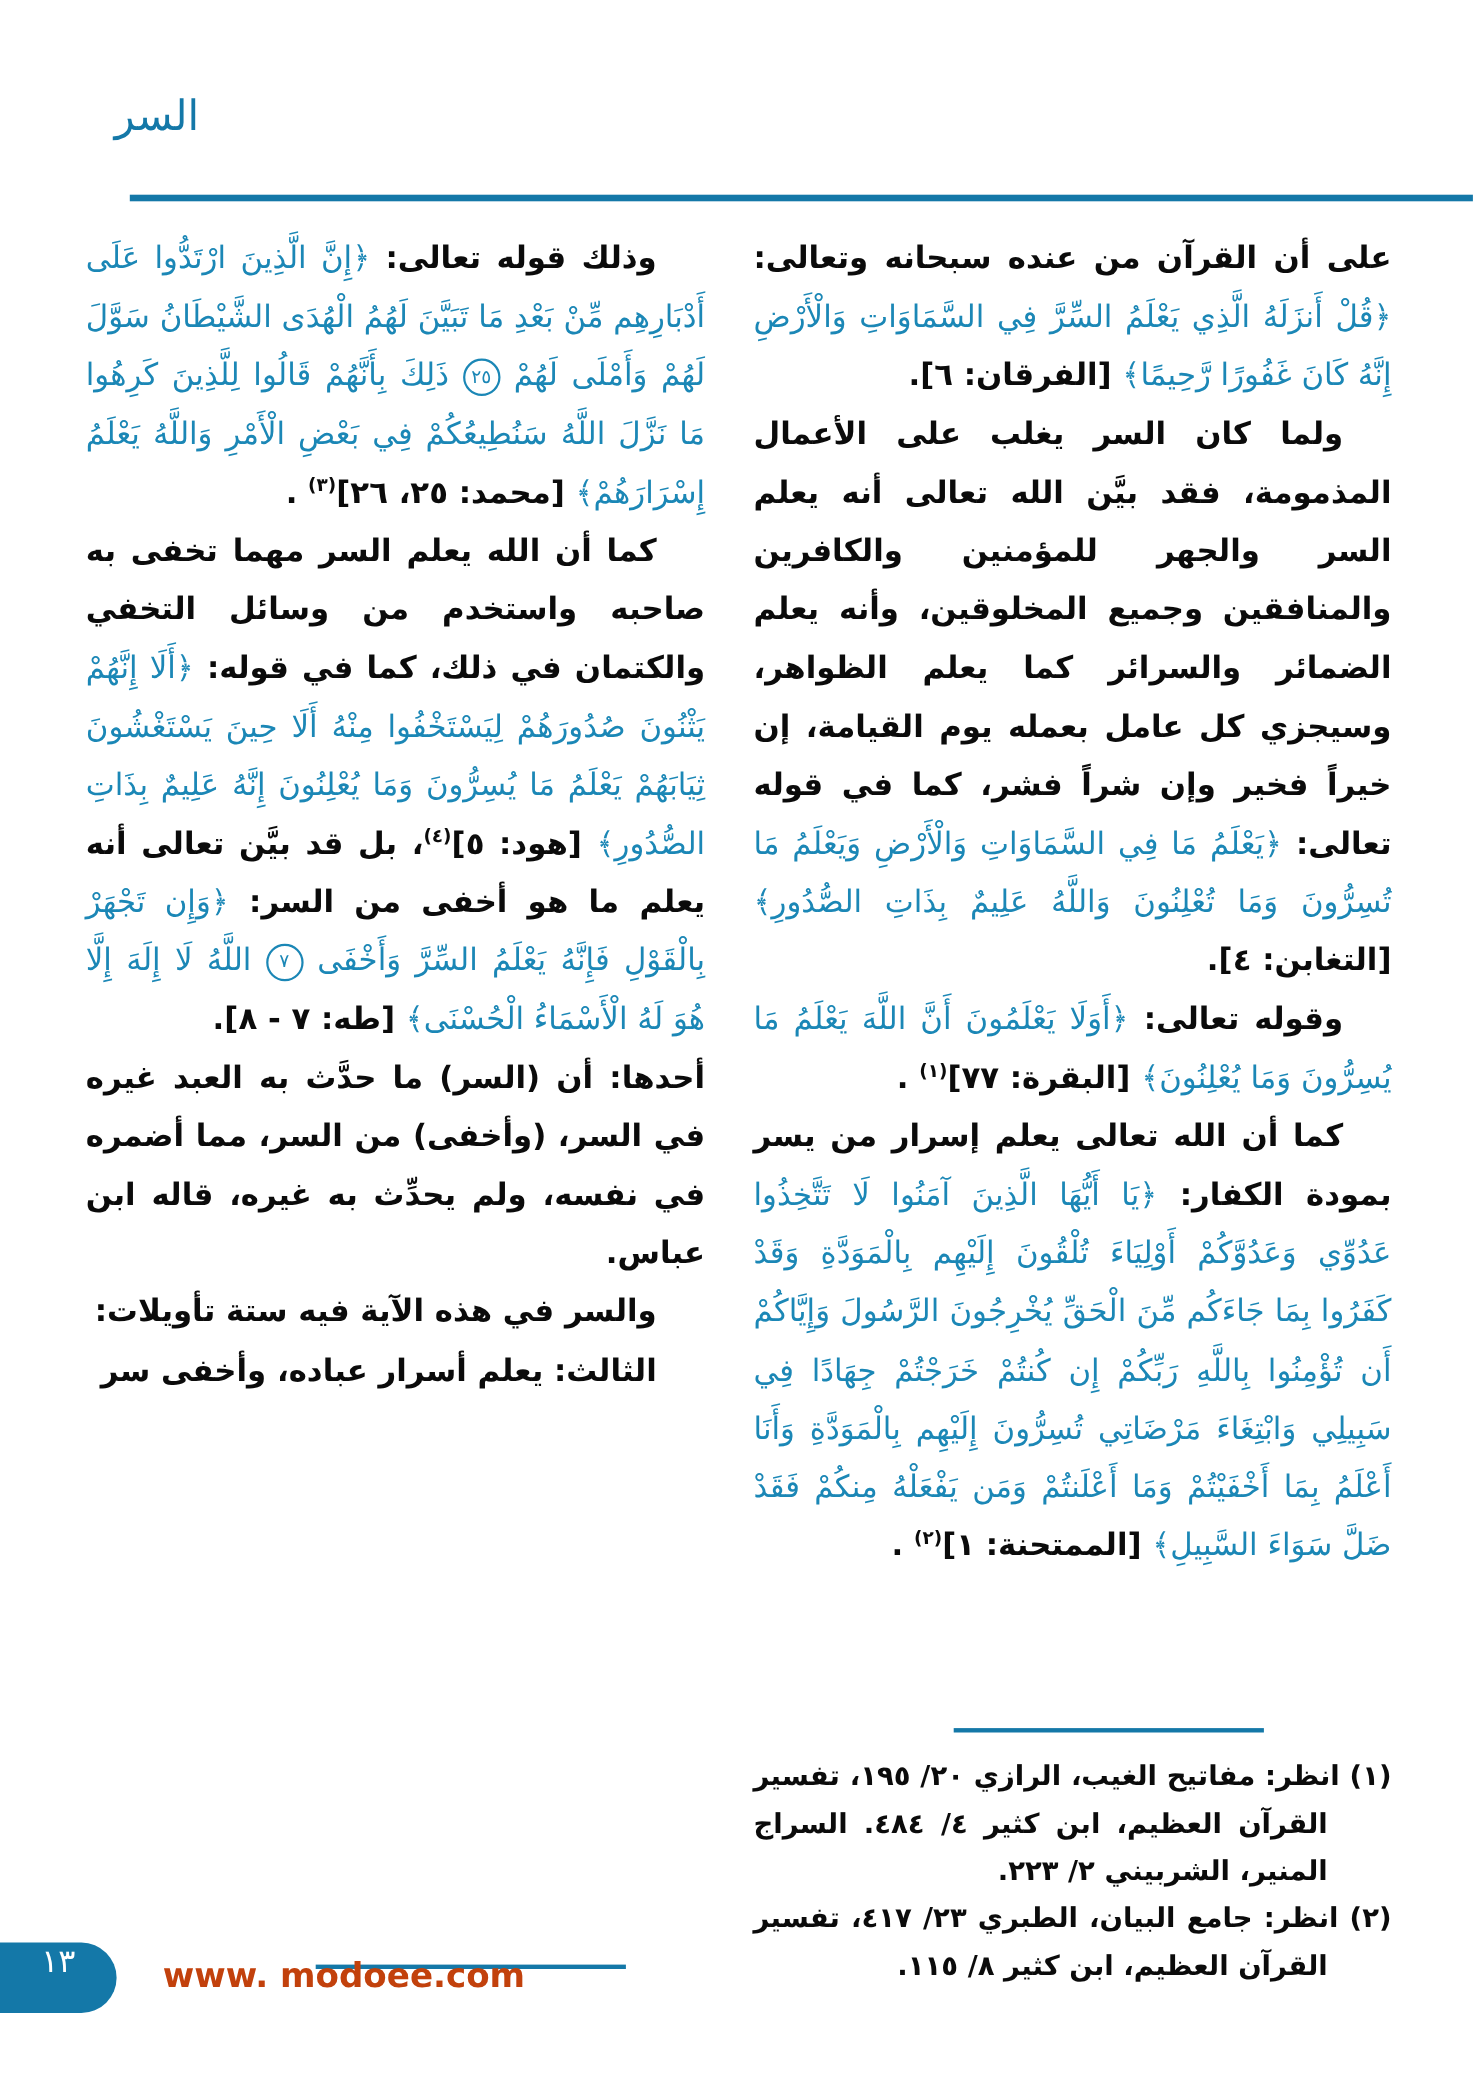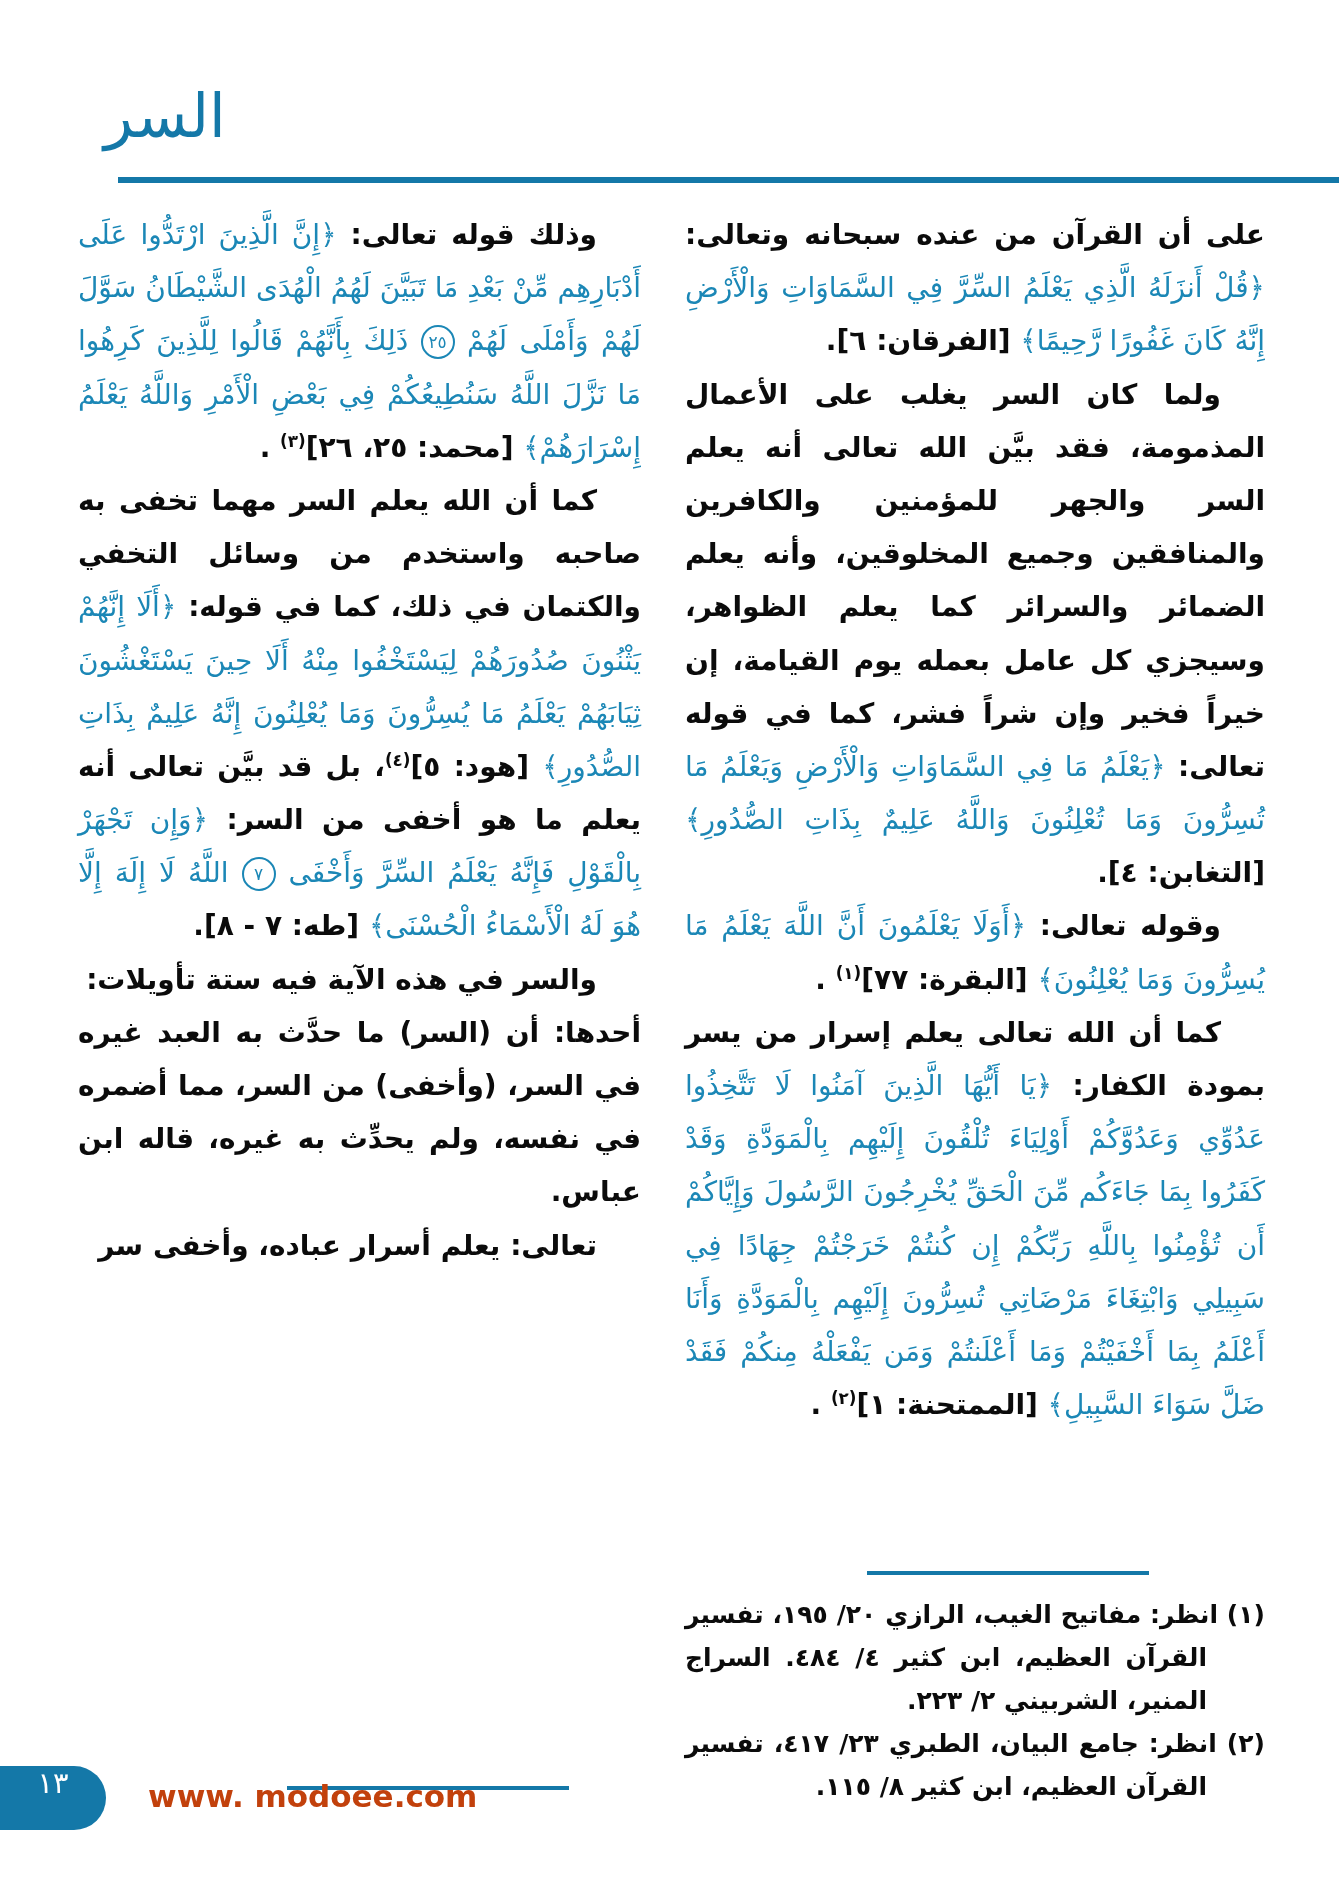--- a/index.html
+++ b/index.html
@@ -9,21 +9,21 @@
   }
   *{box-sizing:border-box;}
   html,body{margin:0;padding:0;}
   body{
     width:1339px;height:1890px;position:relative;overflow:hidden;
     background:#ffffff;
     font-family:"DejaVu Sans",sans-serif;
   }
   .header-title{
     position:absolute;top:86px;left:104px;
-    font-size:60px;line-height:1;color:var(--accent);
+    font-size:38px;line-height:1;color:var(--accent);
     direction:rtl;
   }
   .header-rule{
     position:absolute;top:177px;left:118px;right:0;height:6px;
     background:var(--accent);
   }
   .columns{
     position:absolute;top:208px;left:78px;right:74px;height:1600px;
     display:flex;direction:rtl;gap:44px;
   }
@@ -84,23 +84,23 @@
       <div>
           <p class="footnote"><span class="fn-marker">(١) </span><span class="fn-text">انظر: مفاتيح الغيب، الرازي ٢٠/ ١٩٥، تفسير القرآن العظيم، ابن كثير ٤/ ٤٨٤. السراج المنير، الشربيني ٢/ ٢٢٣.</span></p>
           <p class="footnote"><span class="fn-marker">(٢) </span><span class="fn-text">انظر: جامع البيان، الطبري ٢٣/ ٤١٧، تفسير القرآن العظيم، ابن كثير ٨/ ١١٥.</span></p>
         </div>
     </div>
   </div>
   <div class="column column-second">
     <div>
         <p class="para indent"><span class="body">وذلك قوله تعالى: </span><span class="quran">﴿إِنَّ الَّذِينَ ارْتَدُّوا عَلَى أَدْبَارِهِم مِّنْ بَعْدِ مَا تَبَيَّنَ لَهُمُ الْهُدَى الشَّيْطَانُ سَوَّلَ لَهُمْ وَأَمْلَى لَهُمْ </span><span class="ayah">٢٥</span><span class="quran"> ذَلِكَ بِأَنَّهُمْ قَالُوا لِلَّذِينَ كَرِهُوا مَا نَزَّلَ اللَّهُ سَنُطِيعُكُمْ فِي بَعْضِ الْأَمْرِ وَاللَّهُ يَعْلَمُ إِسْرَارَهُمْ﴾</span><span class="body"> [محمد: ٢٥، ٢٦]</span><sup class="fnref">(٣)</sup><span class="body"> .</span></p>
         <p class="para indent"><span class="body">كما أن الله يعلم السر مهما تخفى به صاحبه واستخدم من وسائل التخفي والكتمان في ذلك، كما في قوله: </span><span class="quran">﴿أَلَا إِنَّهُمْ يَثْنُونَ صُدُورَهُمْ لِيَسْتَخْفُوا مِنْهُ أَلَا حِينَ يَسْتَغْشُونَ ثِيَابَهُمْ يَعْلَمُ مَا يُسِرُّونَ وَمَا يُعْلِنُونَ إِنَّهُ عَلِيمٌ بِذَاتِ الصُّدُورِ﴾</span><span class="body"> [هود: ٥]</span><sup class="fnref">(٤)</sup><span class="body">، بل قد بيَّن تعالى أنه يعلم ما هو أخفى من السر: </span><span class="quran">﴿وَإِن تَجْهَرْ بِالْقَوْلِ فَإِنَّهُ يَعْلَمُ السِّرَّ وَأَخْفَى </span><span class="ayah">٧</span><span class="quran"> اللَّهُ لَا إِلَهَ إِلَّا هُوَ لَهُ الْأَسْمَاءُ الْحُسْنَى﴾</span><span class="body"> [طه: ٧ - ٨].</span></p>
+        <p class="para"><span class="lead">أحدها:</span><span class="body"> أن (السر) ما حدَّث به العبد غيره في السر، (وأخفى) من السر، مما أضمره في نفسه، ولم يحدِّث به غيره، قاله ابن عباس.</span></p>
         <p class="para indent"><span class="body">والسر في هذه الآية فيه ستة تأويلات:</span></p>
-        <p class="para"><span class="lead">أحدها:</span><span class="body"> أن (السر) ما حدَّث به العبد غيره في السر، (وأخفى) من السر، مما أضمره في نفسه، ولم يحدِّث به غيره، قاله ابن عباس.</span></p>
-        <p class="para indent"><span class="lead">تعالى:</span><span class="body"> يعلم أسرار عباده، وأخفى سر</span></p>
+        <p class="para indent"><span class="lead">الثالث:</span><span class="body"> يعلم أسرار عباده، وأخفى سر</span></p>
       </div>
     <div class="footnotes">
       <div class="fn-rule"></div>
       <div>
         </div>
     </div>
   </div>
 </div>
 
 <div class="page-pill">

